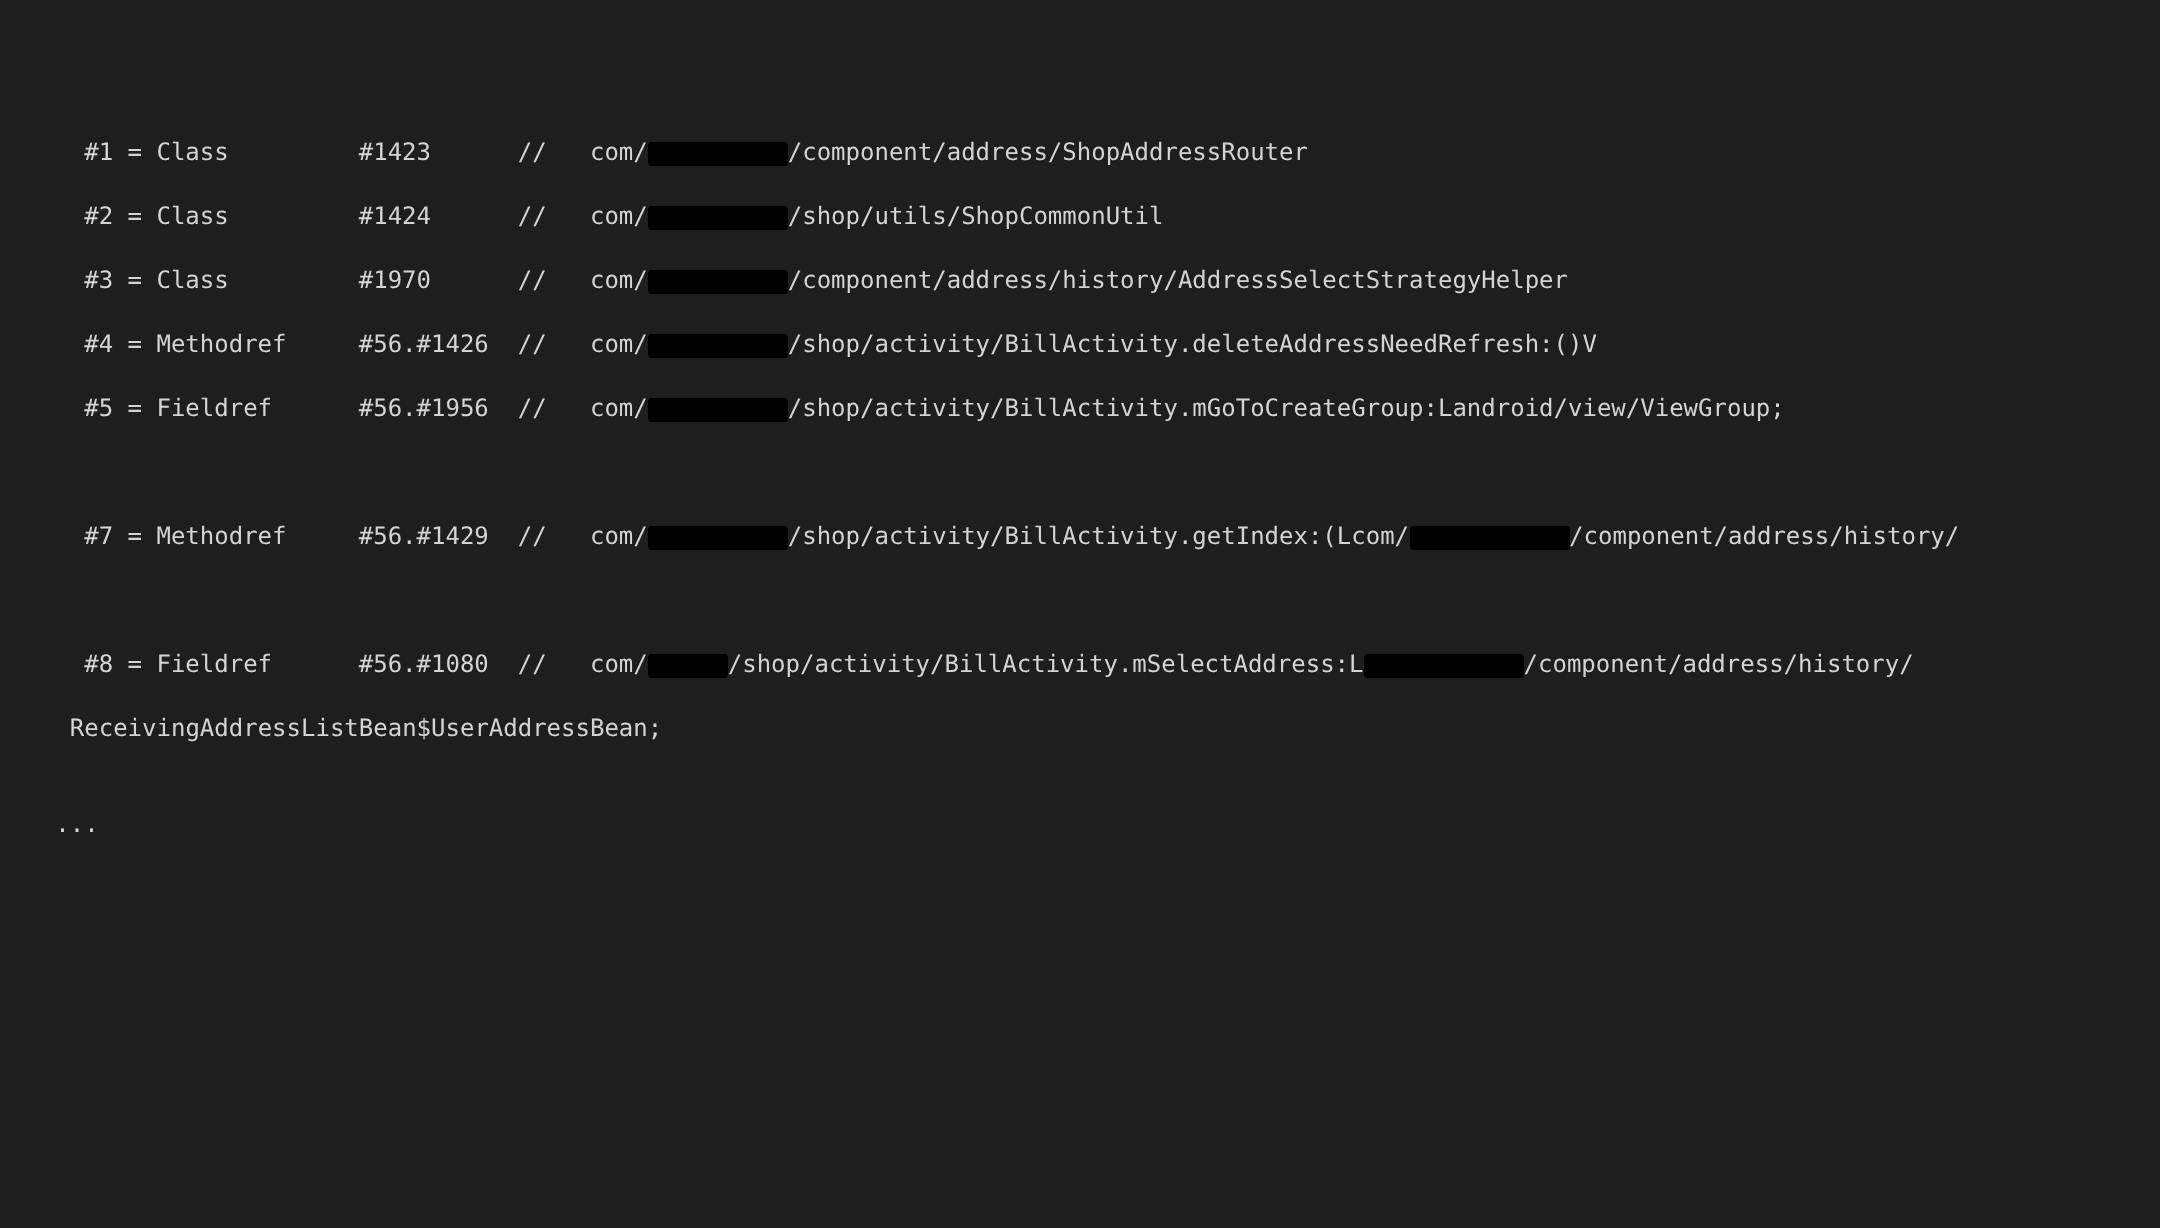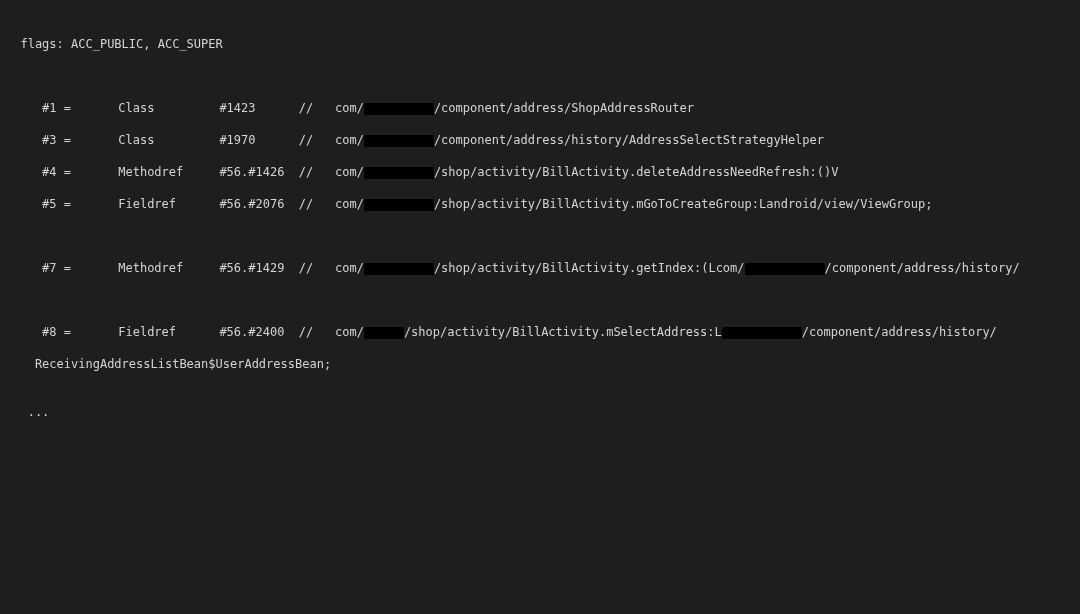--- a/index.html
+++ b/index.html
@@ -15,47 +15,47 @@
     overflow: hidden;
   }
   .viewport {
     padding: 4px 6px;
     white-space: pre;
   }
   .line { display: block; }
   
   .cp-idx   { display: inline-block; width: 7ch; text-align: right; }
   .cp-eq    { display: inline-block; width: 3ch; text-align: center; }
-  .cp-kind  { display: inline-block; width: 14ch; margin-left: 40px; }
+  .cp-kind  { display: inline-block; width: 14ch; }
   .cp-ref   { display: inline-block; width: 11ch; }
   .cp-slash { display: inline-block; width: 4ch; }
   .cp-desc  { display: inline-block; }
   .redact   { display: inline-block; background:#000; vertical-align:middle; height:12px; border-radius:2px; }
   .rw70  { width:70px; }
   .rw80  { width:80px; }
   .rw40  { width:40px; }
 </style>
 </head>
 <body>
 
 <div class="viewport">
 
-<span class="line">  flags: ACC_PUBLIC, ACC_SUPER</span>
 
 
 <span class="line"><span class="cp-idx">#1</span><span class="cp-eq">=</span><span class="cp-kind">Class</span><span class="cp-ref">#1423</span><span class="cp-slash">//</span> <span class="cp-desc"><span>com/</span><span class="redact rw70"></span><span>/component/address/ShopAddressRouter</span></span></span>
+<span class="line"><span class="cp-idx">#2</span><span class="cp-eq">=</span><span class="cp-kind">Class</span><span class="cp-ref">#1424</span><span class="cp-slash">//</span> <span class="cp-desc"><span>com/</span><span class="redact rw70"></span><span>/shop/utils/ShopCommonUtil</span></span></span>
 <span class="line"><span class="cp-idx">#3</span><span class="cp-eq">=</span><span class="cp-kind">Class</span><span class="cp-ref">#1970</span><span class="cp-slash">//</span> <span class="cp-desc"><span>com/</span><span class="redact rw70"></span><span>/component/address/history/AddressSelectStrategyHelper</span></span></span>
 <span class="line"><span class="cp-idx">#4</span><span class="cp-eq">=</span><span class="cp-kind">Methodref</span><span class="cp-ref">#56.#1426</span><span class="cp-slash">//</span> <span class="cp-desc"><span>com/</span><span class="redact rw70"></span><span>/shop/activity/BillActivity.deleteAddressNeedRefresh:()V</span></span></span>
-<span class="line"><span class="cp-idx">#5</span><span class="cp-eq">=</span><span class="cp-kind">Fieldref</span><span class="cp-ref">#56.#2076</span><span class="cp-slash">//</span> <span class="cp-desc"><span>com/</span><span class="redact rw70"></span><span>/shop/activity/BillActivity.mGoToCreateGroup:Landroid/view/ViewGroup;</span></span></span>
+<span class="line"><span class="cp-idx">#5</span><span class="cp-eq">=</span><span class="cp-kind">Fieldref</span><span class="cp-ref">#56.#1956</span><span class="cp-slash">//</span> <span class="cp-desc"><span>com/</span><span class="redact rw70"></span><span>/shop/activity/BillActivity.mGoToCreateGroup:Landroid/view/ViewGroup;</span></span></span>
 
 
 <span class="line"><span class="cp-idx">#7</span><span class="cp-eq">=</span><span class="cp-kind">Methodref</span><span class="cp-ref">#56.#1429</span><span class="cp-slash">//</span> <span class="cp-desc"><span>com/</span><span class="redact rw70"></span><span>/shop/activity/BillActivity.getIndex:(Lcom/</span><span class="redact rw80"></span><span>/component/address/history/</span></span></span>
 
 
-<span class="line"><span class="cp-idx">#8</span><span class="cp-eq">=</span><span class="cp-kind">Fieldref</span><span class="cp-ref">#56.#2400</span><span class="cp-slash">//</span> <span class="cp-desc"><span>com/</span><span class="redact rw40"></span><span>/shop/activity/BillActivity.mSelectAddress:L</span><span class="redact rw80"></span><span>/component/address/history/</span></span></span>
+<span class="line"><span class="cp-idx">#8</span><span class="cp-eq">=</span><span class="cp-kind">Fieldref</span><span class="cp-ref">#56.#1080</span><span class="cp-slash">//</span> <span class="cp-desc"><span>com/</span><span class="redact rw40"></span><span>/shop/activity/BillActivity.mSelectAddress:L</span><span class="redact rw80"></span><span>/component/address/history/</span></span></span>
 <span class="line">    ReceivingAddressListBean$UserAddressBean;</span>
 
 <span class="line">   ...</span>
 
 
 
 
 
 
 

